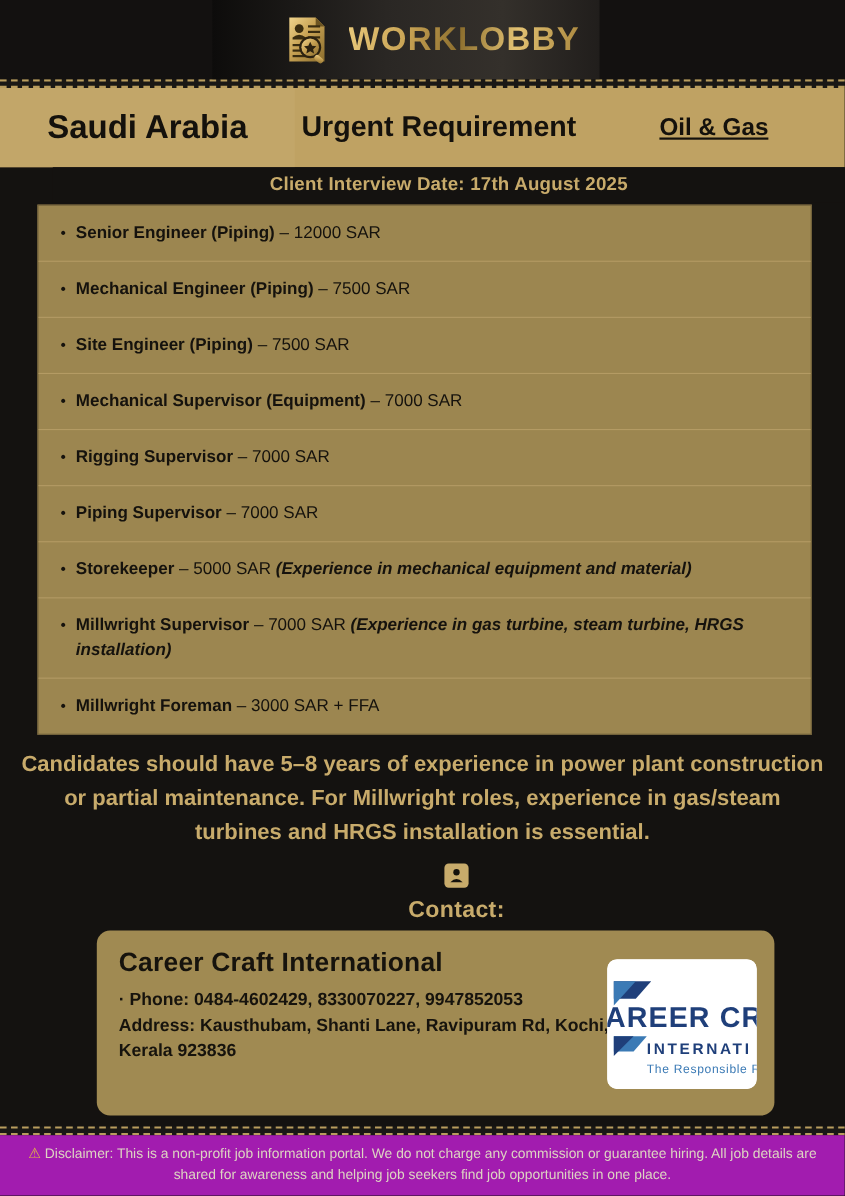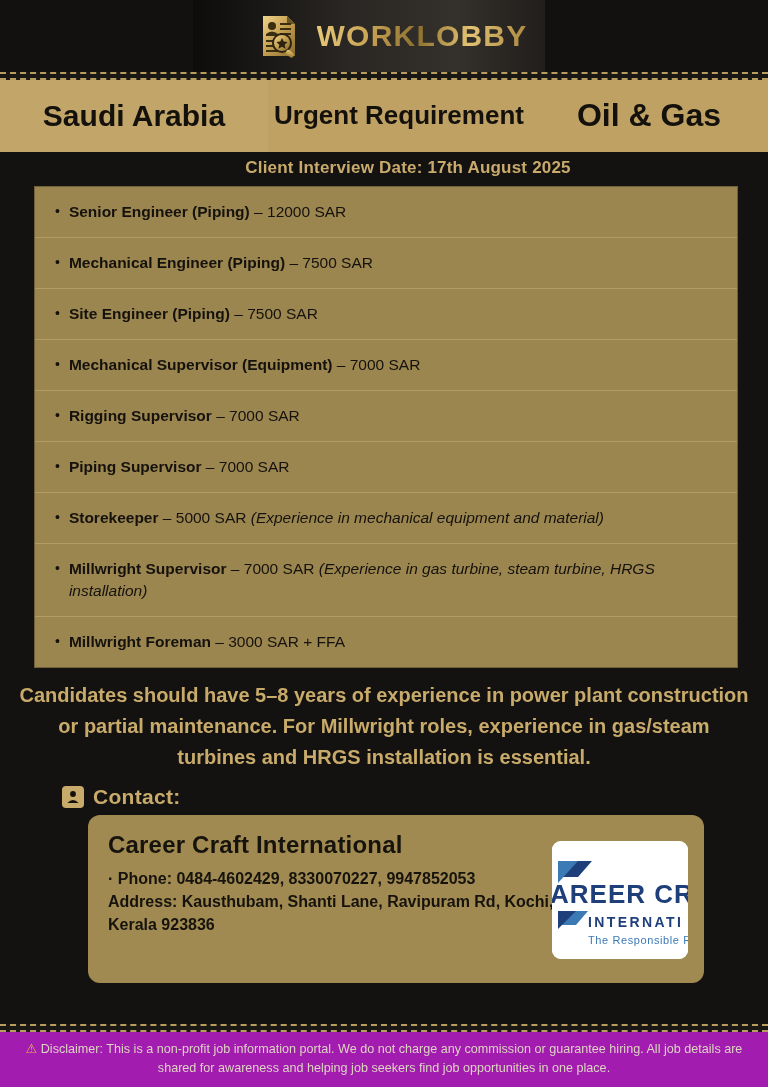--- a/index.html
+++ b/index.html
@@ -60,21 +60,21 @@
   .hdr-cell {
     display: flex; align-items: center; justify-content: center;
     text-align: center;
     color: #14110c;
     font-weight: bold;
     padding: 0 6px;
     line-height: 1.12;
   }
   .hdr-urgent { flex: 0 0 262px; font-size: 26px; }
   .hdr-mid    { flex: 0 0 268px; font-size: 30px; background: #c2a669; }
-  .hdr-right  { flex: 1 1 auto; font-size: 32px; }
+  .hdr-right  { flex: 1 1 auto; font-size: 22px; text-decoration: underline; }
 
   
   .interview-row {
     height: 32px;
     display: flex; align-items: center; justify-content: center;
     background: #141210;
     margin-left: 48px;
   }
   .interview-row .txt {
     color: #c8ab6b; font-size: 17px; font-weight: bold; letter-spacing: .2px;
@@ -92,35 +92,36 @@
     font-size: 15.5px;
     color: #15120d;
     line-height: 1.42;
     display: flex; align-items: flex-start; gap: 9px;
   }
   .job-row:last-child { border-bottom: none; }
   .bullet { flex: 0 0 auto; font-size: 14px; line-height: 1.5; }
   .job-text { flex: 1 1 auto; }
   .job-title { font-weight: bold; }
   .job-sal { font-weight: normal; }
-  .job-note { font-style: italic; font-weight: normal; }
+  .job-note { font-style: italic; font-weight: bold; }
 
   
   .requirements {
     color: #c8ab6b;
     font-size: 20px; font-weight: bold;
     line-height: 1.55;
     text-align: center;
     padding: 12px 18px 4px 18px;
   }
 
   
   .contact-head {
     display: flex; align-items: center; gap: 9px;
     padding: 8px 0 6px 62px;
+    flex-direction: column;
   }
   .contact-badge {
     width: 22px; height: 22px; border-radius: 4px;
     background: #c8ab6b;
     display: flex; align-items: center; justify-content: center;
   }
   .contact-badge svg { display: block; }
   .contact-head .label {
     color: #c8ab6b; font-size: 21px; font-weight: bold; letter-spacing: .3px;
   }

